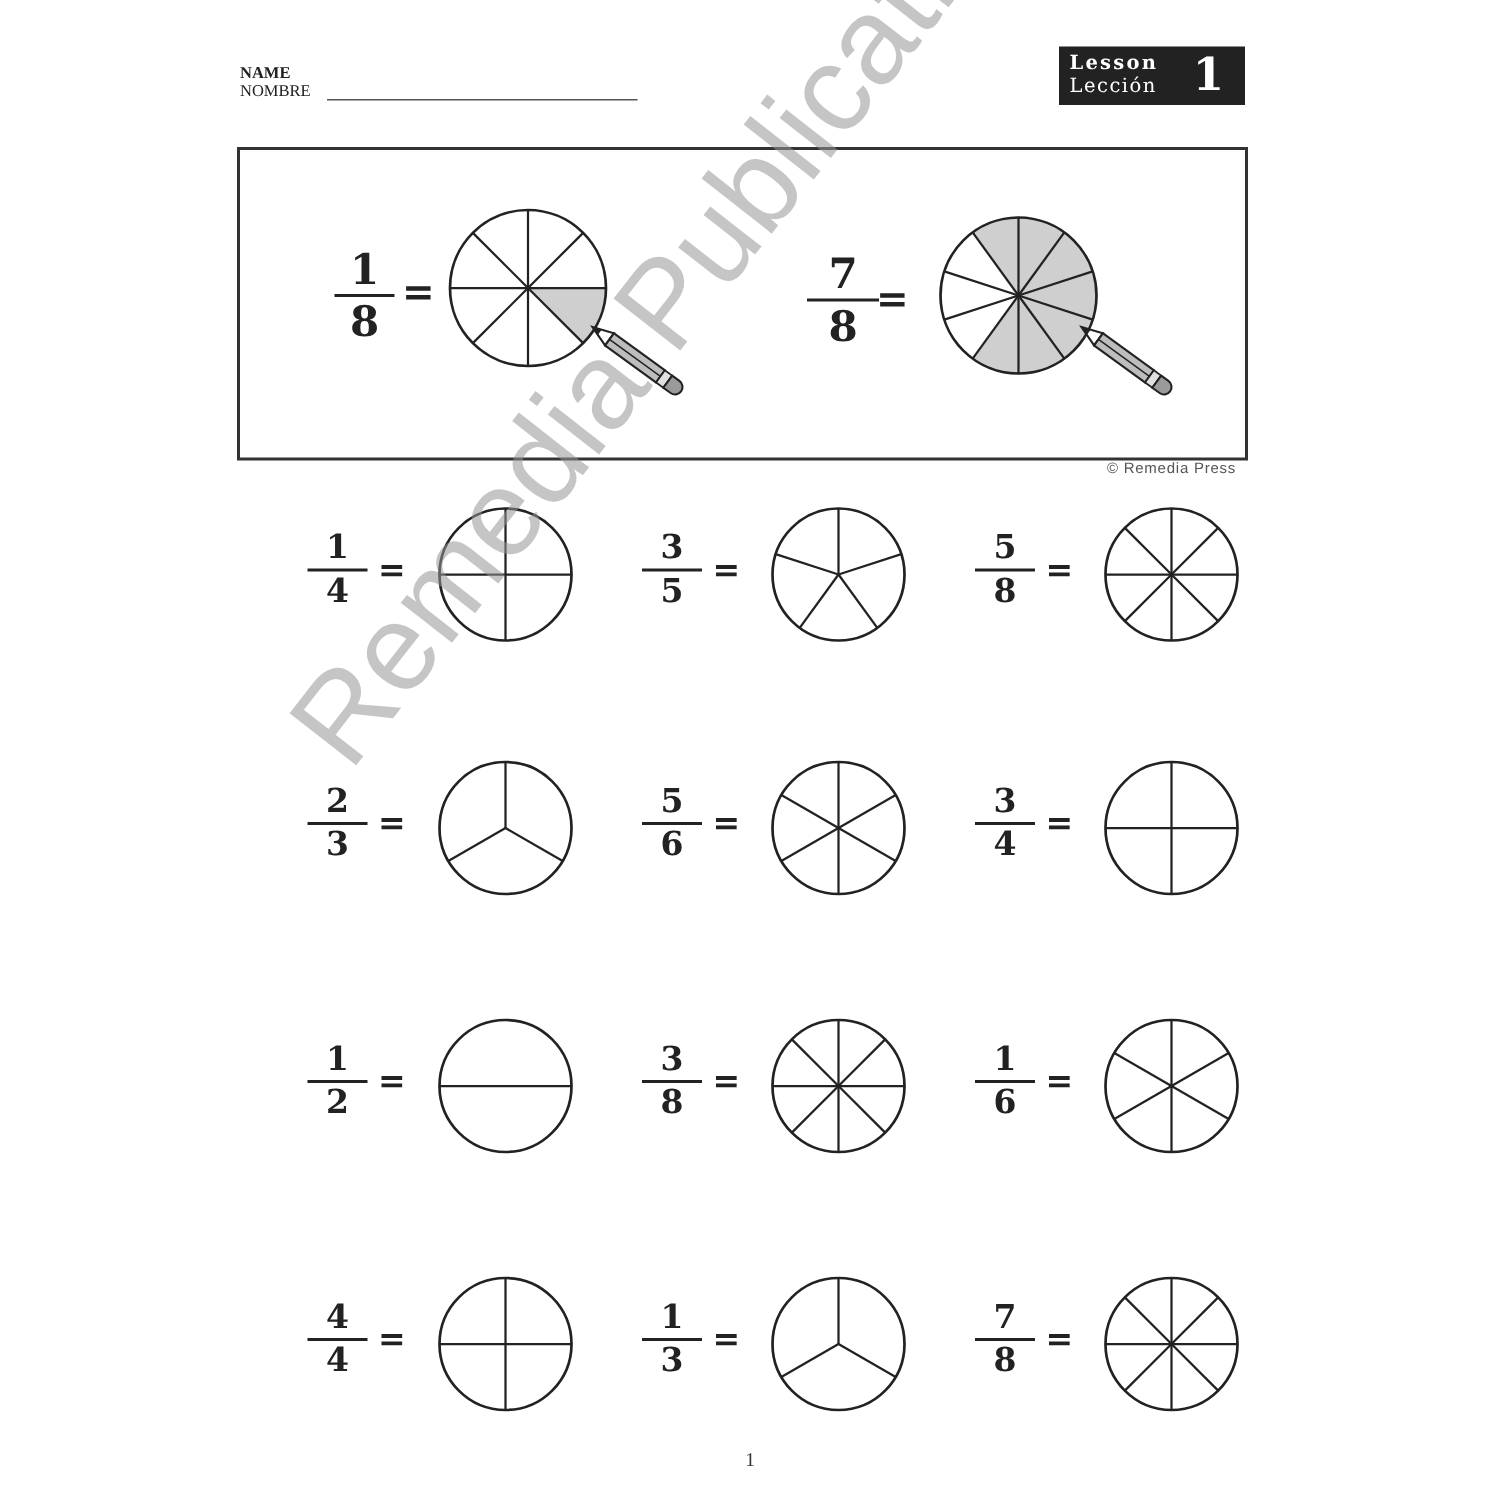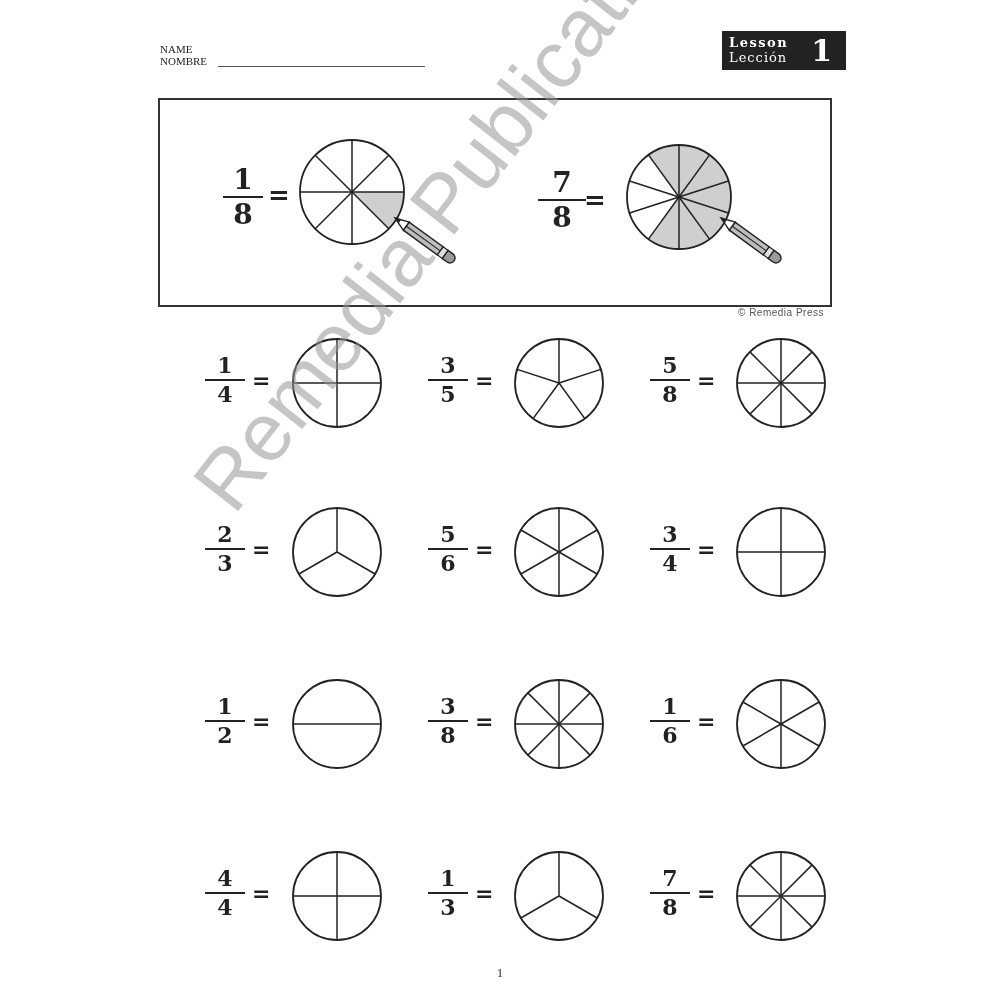--- a/index.html
+++ b/index.html
@@ -1,20 +1,20 @@
 <!DOCTYPE html>
 <html><head>
 <meta charset="utf-8">
 <style>
   html, body { margin:0; padding:0; background:#fff; }
   body { width:1000px; height:1000px; position:relative; overflow:hidden; font-family:"DejaVu Serif", serif; color:#222; }
   .name-block { position:absolute; left:160px; top:43px; font-family:"Liberation Serif", serif; font-size:11px; line-height:12px; }
-  .name-block .name-label { font-weight:normal; display:block; }
+  .name-block .name-label { font-weight:bold; display:block; }
   .name-line { position:absolute; left:218px; top:66px; width:207px; border-bottom:1px solid #555; }
-  .lesson-badge { position:absolute; left:706px; top:31px; width:124px; height:39px; background:#222; color:#fff; font-family:"DejaVu Serif", serif;margin-left:16px; }
+  .lesson-badge { position:absolute; left:706px; top:31px; width:124px; height:39px; background:#222; color:#fff; font-family:"DejaVu Serif", serif; }
   .lesson-badge .l1 { position:absolute; left:7px; top:4px; font-size:13px; font-weight:bold; letter-spacing:1.5px; }
   .lesson-badge .l2 { position:absolute; left:7px; top:19px; font-size:13px; font-weight:normal; letter-spacing:1px;text-align:right; }
   .lesson-badge .num { position:absolute; right:14px; top:2px; font-size:30px; font-weight:bold; }
   .example-box { position:absolute; left:158px; top:98px; width:670px; height:205px; border:2px solid #333; }
   .copyright { position:absolute; right:176px; top:307px; font-family:"Liberation Sans", sans-serif; font-size:10px; color:#555; letter-spacing:0.5px; }
   .frac { position:absolute; width:40px; text-align:center; font-family:"DejaVu Serif", serif; font-weight:bold; color:#222; }
   .frac .num, .frac .den { display:block; }
   .frac .bar { display:block; height:2px; background:#222; margin:2px 0; }
   .eq { position:absolute; font-family:"DejaVu Sans", sans-serif; font-weight:bold; color:#222; }
   svg.pie { position:absolute; overflow:visible; }

